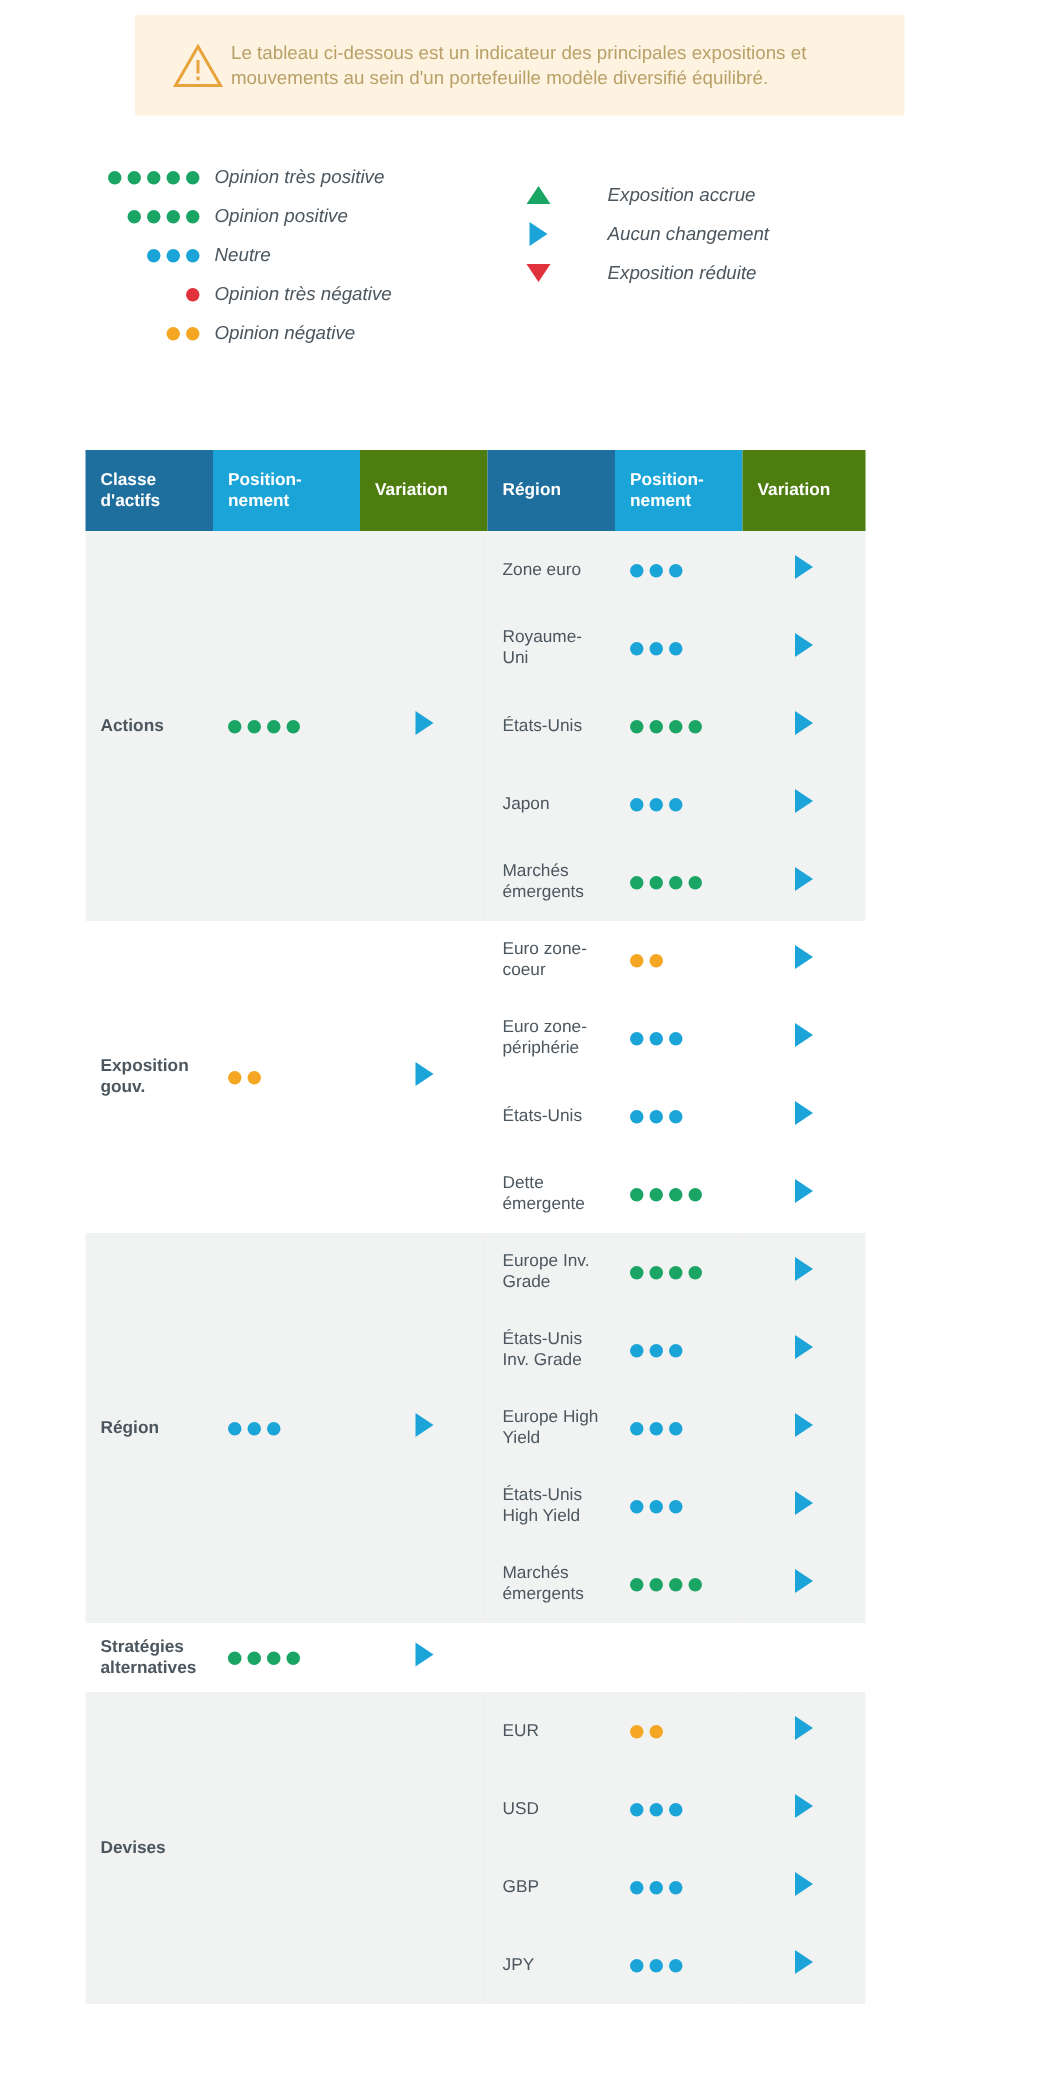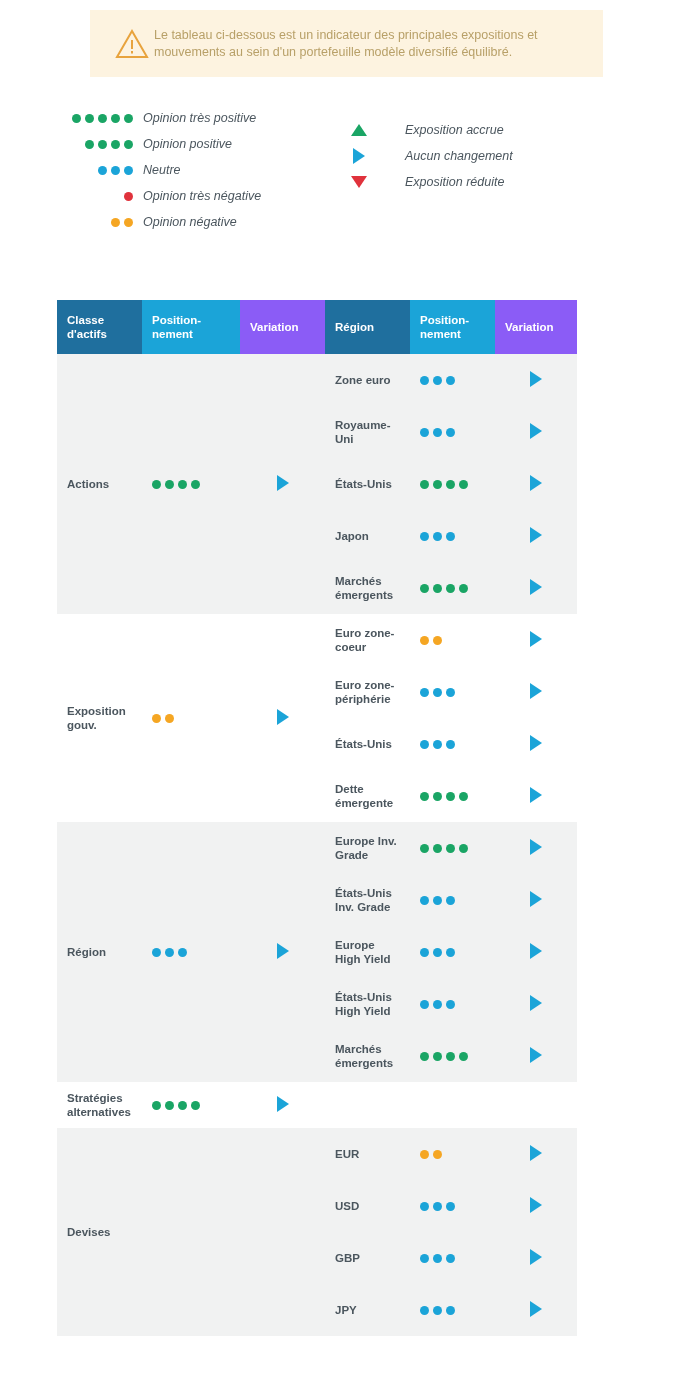--- a/index.html
+++ b/index.html
@@ -106,37 +106,37 @@
     font-weight: bold;
     color: #ffffff;
     text-align: left;
     padding: 10px 10px;
     vertical-align: middle;
     line-height: 14px;
     height: 54px;
   }
   th.h-blue-dark { background: #1f6f9e; }
   th.h-blue-mid  { background: #1ba4d8; }
-  th.h-grey      { background: #8b5cf6; }
+  th.h-grey      { background: #4d7c0f; }
 
   tbody td {
     font-size: 11.5px;
     vertical-align: middle;
     padding: 0 10px;
     line-height: 14px;
   }
   tbody tr.band-grey td { background: #f1f2f2; }
   tbody tr.band-white td { background: #ffffff; }
 
   td.asset-label {
     font-weight: bold;
     color: #4b565e;
   }
   td.region-label {
-    font-weight: bold;
+    font-weight: normal;
     color: #4b565e;
   }
   td.dots-cell {
     text-align: left;
   }
   .dots-inner {
     display: flex;
     align-items: center;
     gap: 4px;
   }

